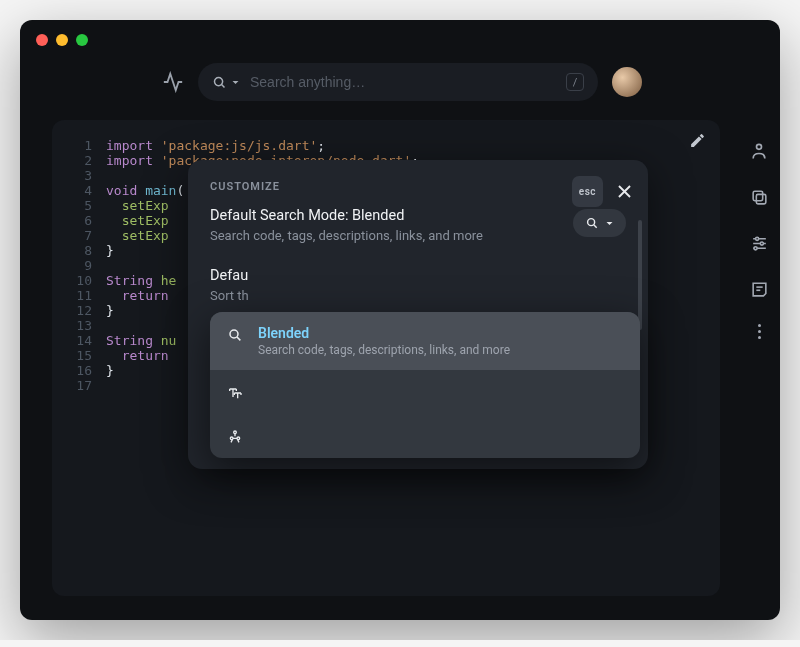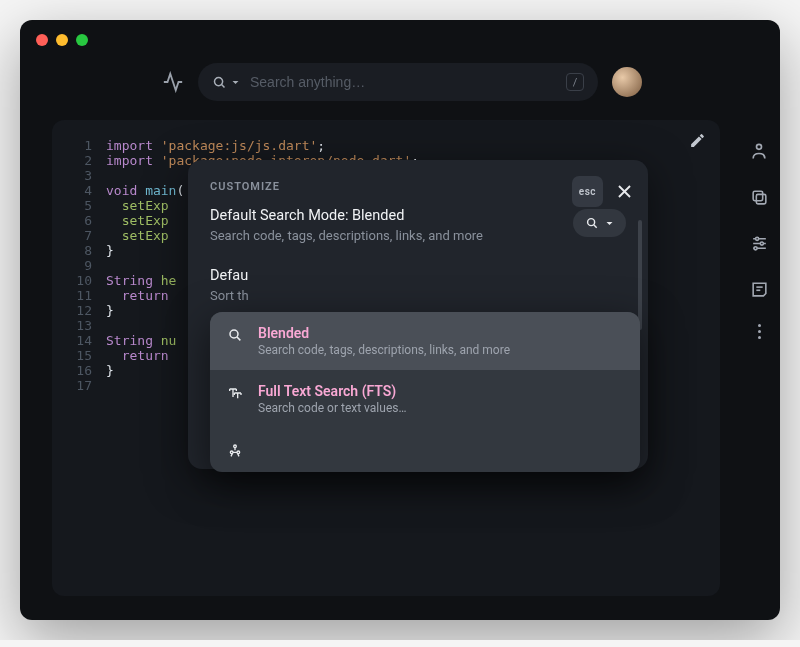--- a/index.html
+++ b/index.html
@@ -44,21 +44,21 @@
 .setting{margin-bottom:22px;position:relative;}
 .setting .title{font-size:14.5px;font-weight:400;color:#f1f3f5;margin-bottom:3px;}
 .setting .desc{font-size:13px;color:#8a919c;line-height:1.35;}
 .setting .ctrl{position:absolute;right:0;top:2px;}
 .pill-btn{background:#32373f;border-radius:16px;padding:7px 12px;display:flex;align-items:center;gap:6px;color:#e7e9ec;}
 
 .dropdown{position:absolute;left:190px;top:292px;width:430px;background:#33383f;border-radius:12px;box-shadow:0 12px 40px rgba(0,0,0,.55);overflow:hidden;}
 .dd-item{display:flex;gap:14px;padding:13px 16px;align-items:flex-start;cursor:pointer;}
 .dd-item:hover,.dd-item.sel{background:#4a4f57;}
 .dd-icon{color:#e9ebee;flex-shrink:0;margin-top:2px;width:18px;display:flex;justify-content:center;}
-.dd-txt .t{font-size:14px;font-weight:600;color:#f9a8d4;margin-bottom:2px;}
+.dd-txt .t{font-size:14px;font-weight:600;color:#7dd3fc;margin-bottom:2px;}
 .dd-txt .d{font-size:12px;color:#9ea4ae;}
 
 svg{display:block;}
 .mini{color:#c6cad1;}
 .scrollhint{position:absolute;right:6px;top:60px;width:4px;height:110px;background:#3d424a;border-radius:2px;}
 </style>
 </head>
 <body>
 
 <div class="window">
@@ -271,24 +271,20 @@
         </div>
         <div class="dd-item">
           <div class="dd-icon">
             <svg width="16" height="16" viewBox="0 0 24 24" fill="none" stroke="currentColor" stroke-width="2">
               <path d="M4 6h10M4 6v3M14 6v3"></path>
               <path d="M11 12h10M11 12v3M21 12v3"></path>
               <line x1="9" y1="6" x2="9" y2="18"></line>
               <line x1="16" y1="12" x2="16" y2="20"></line>
             </svg>
           </div>
-          <div class="dd-txt">
-            <div class="t">Full Text Search (FTS)</div>
-            <div class="d">Search code or text values…</div>
-          </div>
         </div>
         <div class="dd-item">
           <div class="dd-icon">
             <svg width="16" height="16" viewBox="0 0 24 24" fill="none" stroke="currentColor" stroke-width="2">
               <circle cx="12" cy="5" r="2"></circle>
               <path d="M12 7v4"></path>
               <circle cx="7" cy="14" r="2"></circle>
               <circle cx="17" cy="14" r="2"></circle>
               <path d="M9 14h6M8 16l-2 4M16 16l2 4"></path>
             </svg>

